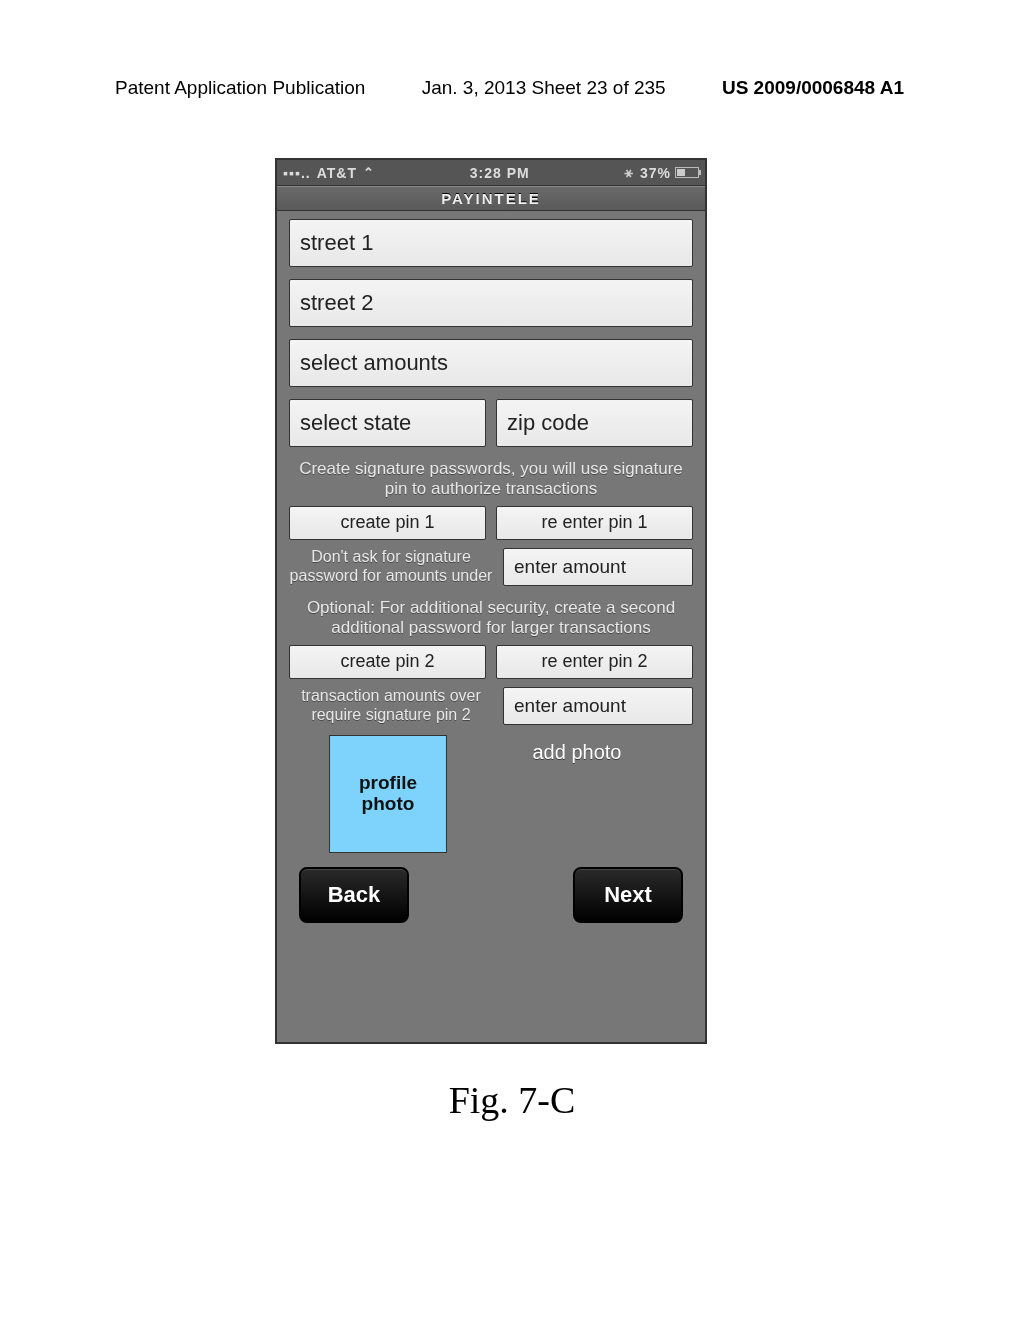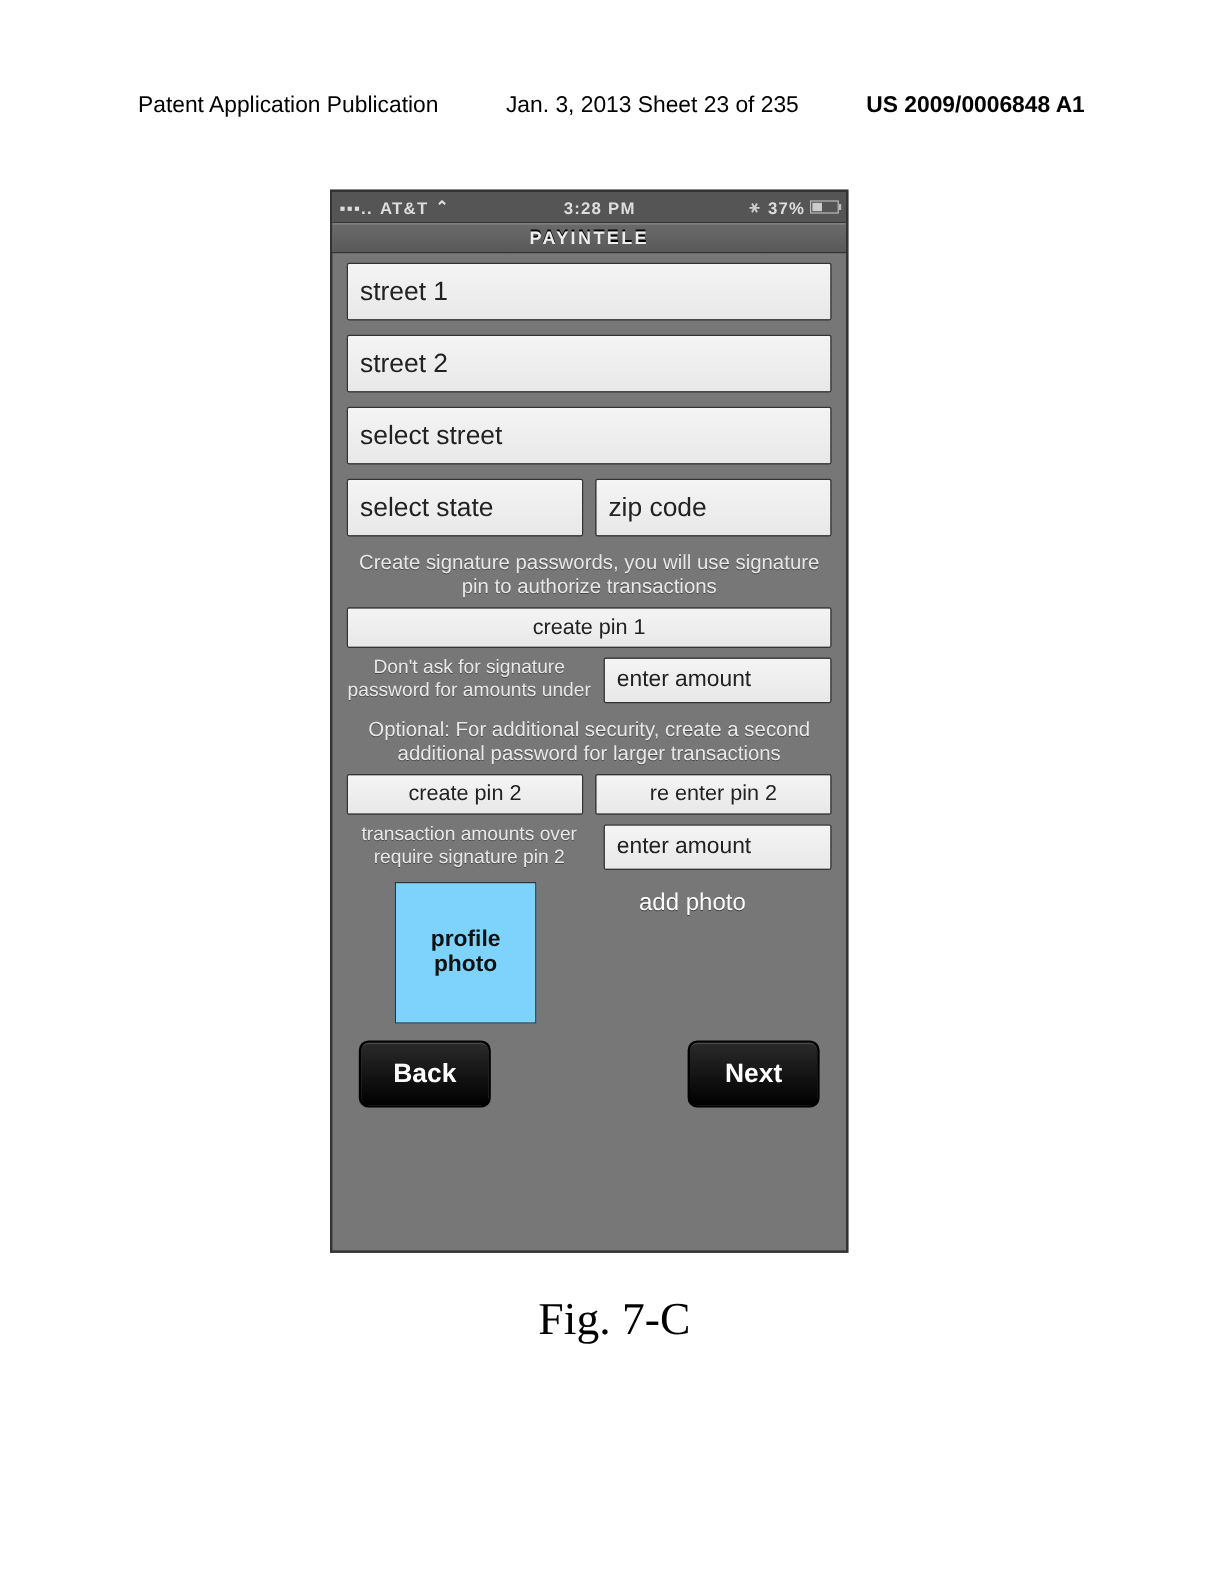--- a/index.html
+++ b/index.html
@@ -245,36 +245,39 @@
 
   <div class="content">
 
     <div class="field">
       <span>street 1</span>
     </div>
     <div class="field">
       <span>street 2</span>
     </div>
     <div class="field">
-      <span>select street</span>
+      <span>select amounts</span>
     </div>
     <div class="row">
       <div class="field half-left">
         <span>select state</span>
       </div>
       <div class="field half-right">
         <span>zip code</span>
       </div>
     </div>
 
     <div class="helptext">Create signature passwords, you will use signature pin to authorize transactions</div>
     <div class="pin-row">
       <div class="field-sm">
         <span>create pin 1</span>
       </div>
+      <div class="field-sm">
+        <span>re enter pin 1</span>
+      </div>
     </div>
     <div class="amount-row">
       <div class="lbl">Don't ask for signature password for amounts under</div>
       <div class="field-sm">
         <span>enter amount</span>
       </div>
     </div>
 
     <div class="helptext">Optional: For additional security, create a second additional password for larger transactions</div>
     <div class="pin-row">

